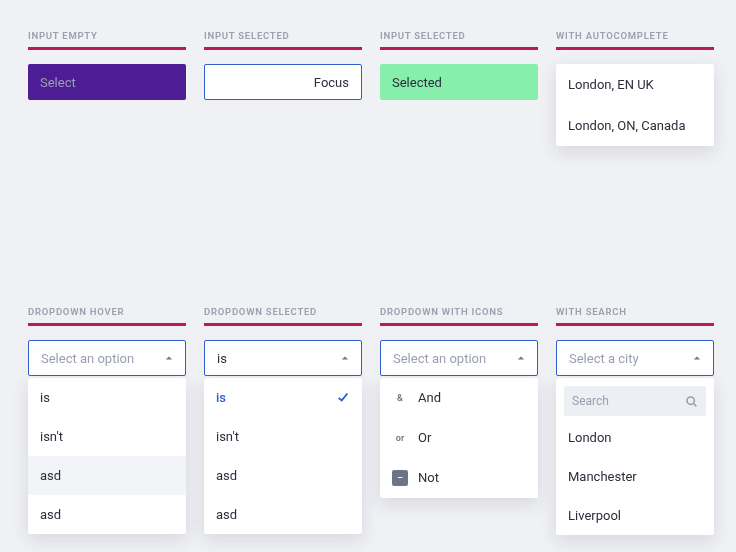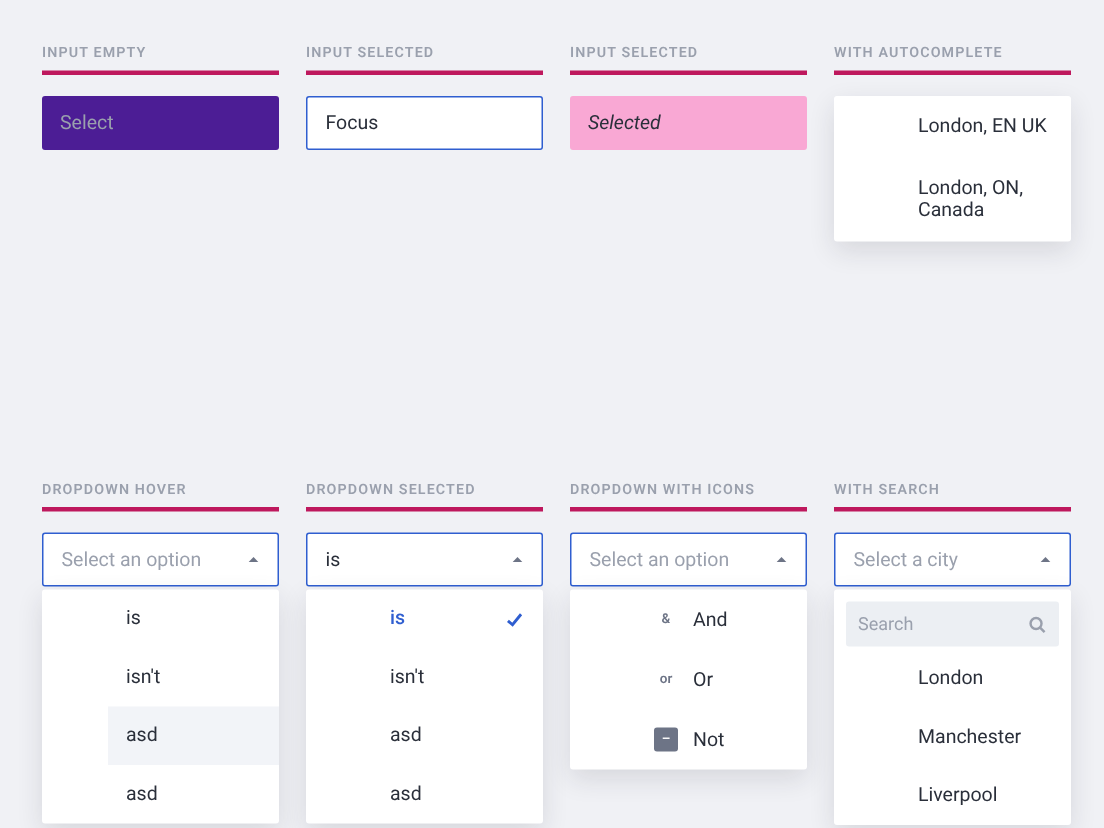--- a/index.html
+++ b/index.html
@@ -36,22 +36,22 @@
     height: 36px;
     width: 100%;
     display: flex;
     align-items: center;
     padding: 0 12px;
     font-size: 13px;
     background: #fff;
     border-radius: 2px;
   }
   .field.flat { background: #4c1d95; color: #9aa0ad; }
-  .field.bordered { border: 1.5px solid #2f5ed0; background: #fff; }
-  .field.readonly { background: #f9a8d4; color: #333; font-style: italic; }
+  .field.bordered { border: 1.5px solid #2f5ed0; background: #fff; justify-content: flex-end; }
+  .field.readonly { background: #86efac; color: #333; }
   .placeholder { color: #9aa0ad; }
   .value { color: #2a2f3a; }
   .chev {
     margin-left: auto;
     width: 8px; height: 8px;
     display: inline-flex; align-items: center; justify-content: center;
   }
   .chev svg { width: 8px; height: 8px; fill: #6d7486; }
   .ghost { color: #c0c5d0; }
   .caret {
@@ -66,24 +66,23 @@
     margin-top: 2px;
     background: #fff;
     box-shadow: 0 6px 18px rgba(30,35,50,0.12);
     border-radius: 2px;
     overflow: hidden;
   }
   .opt {
     padding: 12px 12px;
     font-size: 13px;
     display: flex;
-    align-items: flex-end;
+    align-items: flex-start;
     gap: 10px;
     color: #2a2f3a;
-    margin-left: 44px;
   }
   .opt.l { padding: 13px 12px; }
   .opt.hover { background: #f2f4f8; }
   .opt .check { margin-left: auto; width: 14px; height: 14px; }
   .opt .check svg { width: 14px; height: 14px; stroke: #2f5ed0; stroke-width: 2.2; fill: none; }
   .opt .sel { color: #2f5ed0; font-weight: 500; }
   .logic {
     width: 16px; height: 16px; display: inline-flex; align-items: center; justify-content: center;
     font-size: 9px; font-weight: 600; color: #6d7486;
   }

